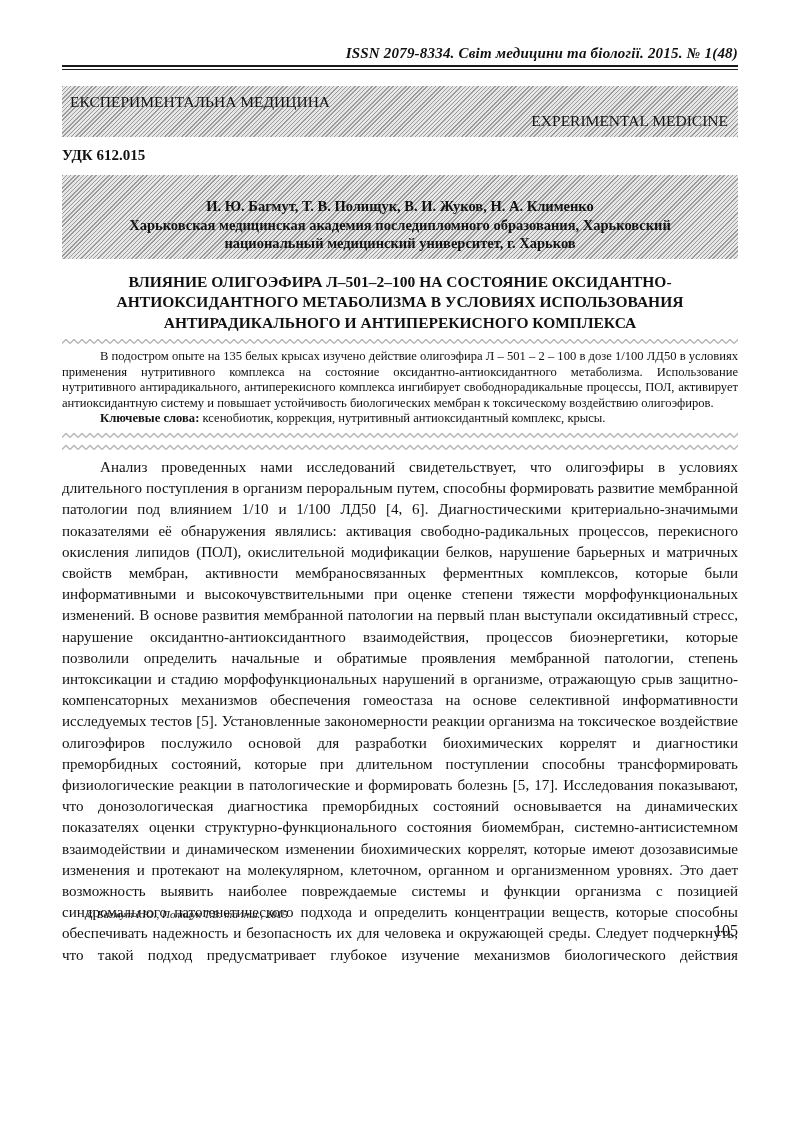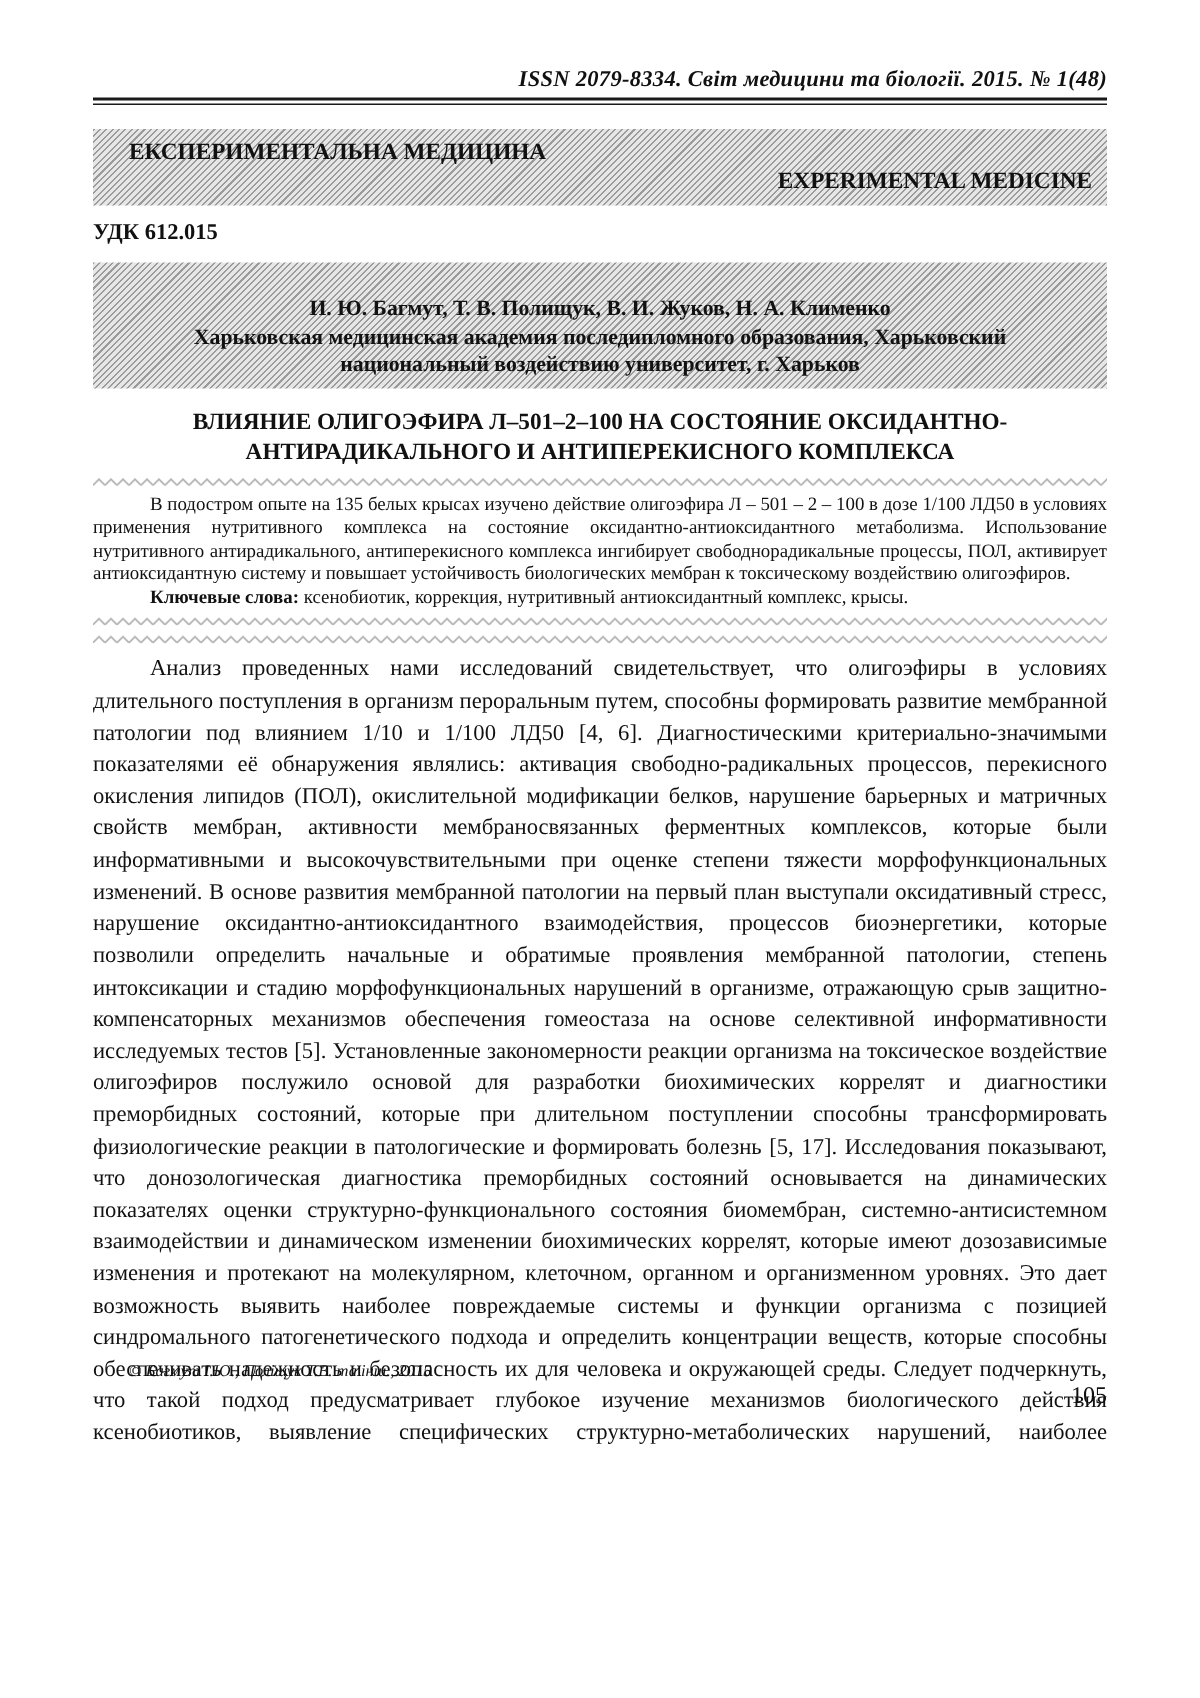--- a/index.html
+++ b/index.html
@@ -25,22 +25,22 @@
   .double-rule{
     height:2px;
     border-top:2.5px solid #1a1a1a;
     border-bottom:1.2px solid #1a1a1a;
     margin-bottom:16px;
   }
   .hatch{
     background:repeating-linear-gradient(135deg,#9b9b9b 0px,#9b9b9b 1px,#e6e6e6 1px,#e6e6e6 3px);
   }
   .section-banner{
-    padding:6px 10px 7px 24px;
-    font-weight:bold;
+    padding:6px 10px 7px 8px;
+    font-weight:normal;
     font-size:15.5px;
     line-height:19px;
   }
   .section-banner .ua{display:block;text-align:left;}
   .section-banner .en{display:block;text-align:right;}
   .udc{
     font-weight:bold;
     font-size:15px;
     margin:10px 0 11px 0;
   }
@@ -107,25 +107,26 @@
   <div class="hatch section-banner">
     <span class="ua">ЕКСПЕРИМЕНТАЛЬНА МЕДИЦИНА</span>
     <span class="en">EXPERIMENTAL MEDICINE</span>
   </div>
 
   <div class="udc">УДК 612.015</div>
 
   <div class="hatch authors-banner">
     <div>И. Ю. Багмут, Т. В. Полищук, В. И. Жуков, Н. А. Клименко</div>
     <div>Харьковская медицинская академия последипломного образования, Харьковский</div>
-    <div>национальный воздействию университет, г. Харьков</div>
+    <div>национальный медицинский университет, г. Харьков</div>
   </div>
 
   <div class="article-title">
     <div>ВЛИЯНИЕ ОЛИГОЭФИРА Л–501–2–100 НА СОСТОЯНИЕ ОКСИДАНТНО-</div>
+    <div>АНТИОКСИДАНТНОГО МЕТАБОЛИЗМА В УСЛОВИЯХ ИСПОЛЬЗОВАНИЯ</div>
     <div>АНТИРАДИКАЛЬНОГО И АНТИПЕРЕКИСНОГО КОМПЛЕКСА</div>
   </div>
 
   <svg class="wavy" xmlns="http://www.w3.org/2000/svg">
     <defs>
         <pattern id="zz1" width="8" height="7" patternUnits="userSpaceOnUse">
       <polyline points="0,5.5 4,1.5 8,5.5" fill="none" stroke="#b4b4b4" stroke-width="1.3"></polyline>
     </pattern>
       </defs>
     <rect width="100%" height="7" fill="url(#zz1)"></rect>

